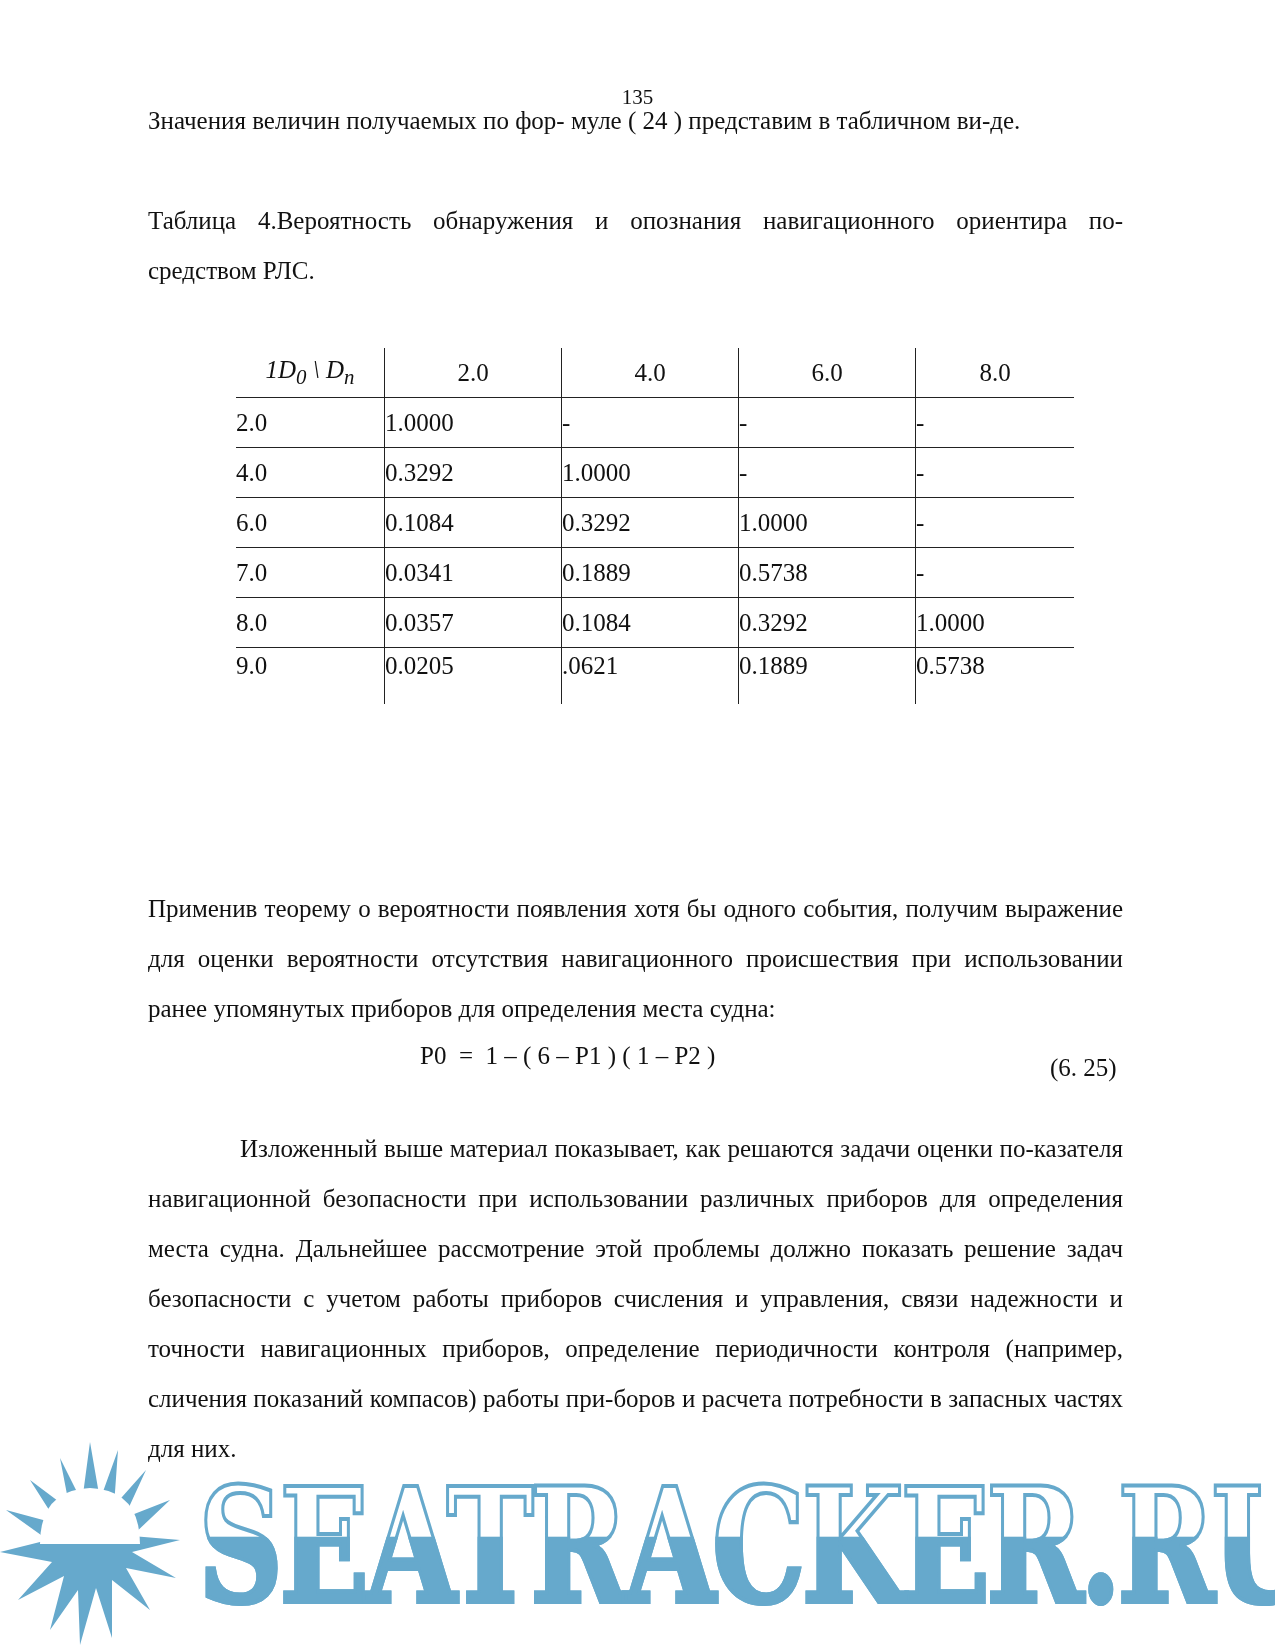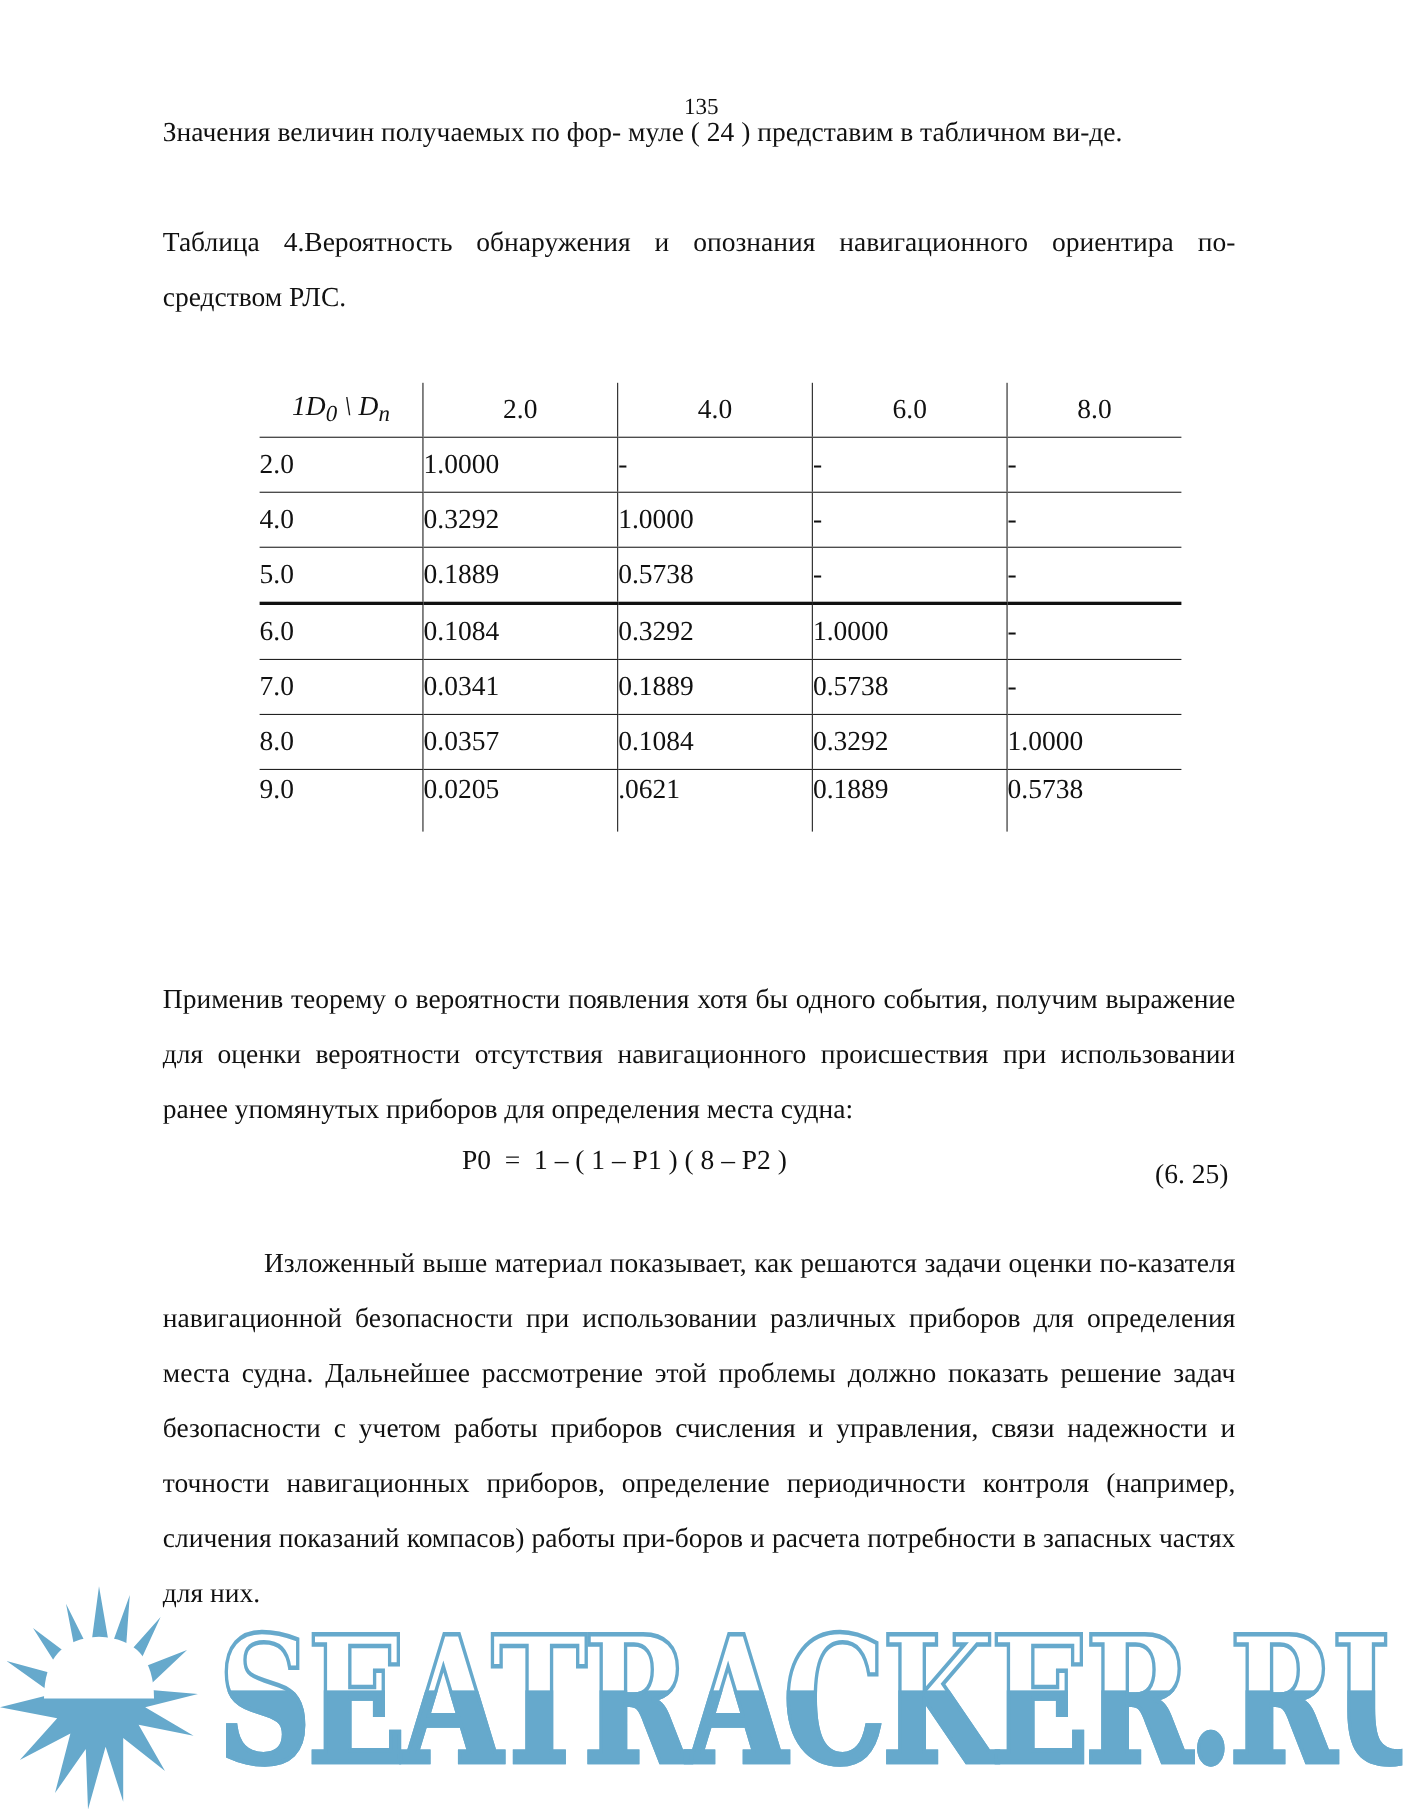--- a/index.html
+++ b/index.html
@@ -61,27 +61,20 @@
         <td class="c3">-</td>
         <td class="c4">-</td>
       </tr>
       <tr>
         <td class="c0">4.0</td>
         <td class="c1">0.3292</td>
         <td class="c2">1.0000</td>
         <td class="c3">-</td>
         <td class="c4">-</td>
       </tr>
-      <tr class="thick">
-        <td class="c0">5.0</td>
-        <td class="c1">0.1889</td>
-        <td class="c2">0.5738</td>
-        <td class="c3">-</td>
-        <td class="c4">-</td>
-      </tr>
       <tr>
         <td class="c0">6.0</td>
         <td class="c1">0.1084</td>
         <td class="c2">0.3292</td>
         <td class="c3">1.0000</td>
         <td class="c4">-</td>
       </tr>
       <tr>
         <td class="c0">7.0</td>
         <td class="c1">0.0341</td>
@@ -101,21 +94,21 @@
         <td class="c1">0.0205</td>
         <td class="c2">.0621</td>
         <td class="c3">0.1889</td>
         <td class="c4">0.5738</td>
       </tr>
     </tbody>
 </table>
 
 <div class="para p3 last-line-left">Применив теорему о вероятности появления хотя бы одного события, получим выражение для оценки вероятности отсутствия навигационного происшествия при использовании ранее упомянутых приборов для определения места судна:</div>
 
-<div class="formula">P0  =  1 – ( 1 – P1 ) ( 8 – P2 )</div>
+<div class="formula">P0  =  1 – ( 6 – P1 ) ( 1 – P2 )</div>
 <div class="eqno">(6. 25)</div>
 
 <div class="para p4 last-line-left">Изложенный выше материал показывает, как решаются задачи оценки по-казателя навигационной безопасности при использовании различных  приборов для определения места судна. Дальнейшее рассмотрение этой проблемы должно показать решение задач безопасности  с учетом работы приборов счисления и управления, связи надежности и точности навигационных приборов, определение периодичности контроля (например, сличения показаний компасов) работы при-боров и расчета потребности в запасных частях для них.</div>
 
 <svg class="logo" viewBox="0 0 1275 210">
   <g fill="#66a9cc">
     <polygon points="90,2 100,60 118,10 114,66 146,30 124,78 170,60 132,96 180,100 132,112 176,138 126,128 150,170 112,140 112,198 96,148 80,205 78,150 50,190 64,136 18,160 52,122 0,112 48,100 6,70 58,84 30,40 70,70 60,18 82,62"></polygon>
     <path d="M40,104 Q40,50 90,48 Q140,50 140,104 Z" fill="#ffffff"></path>
   </g>
 </svg>

